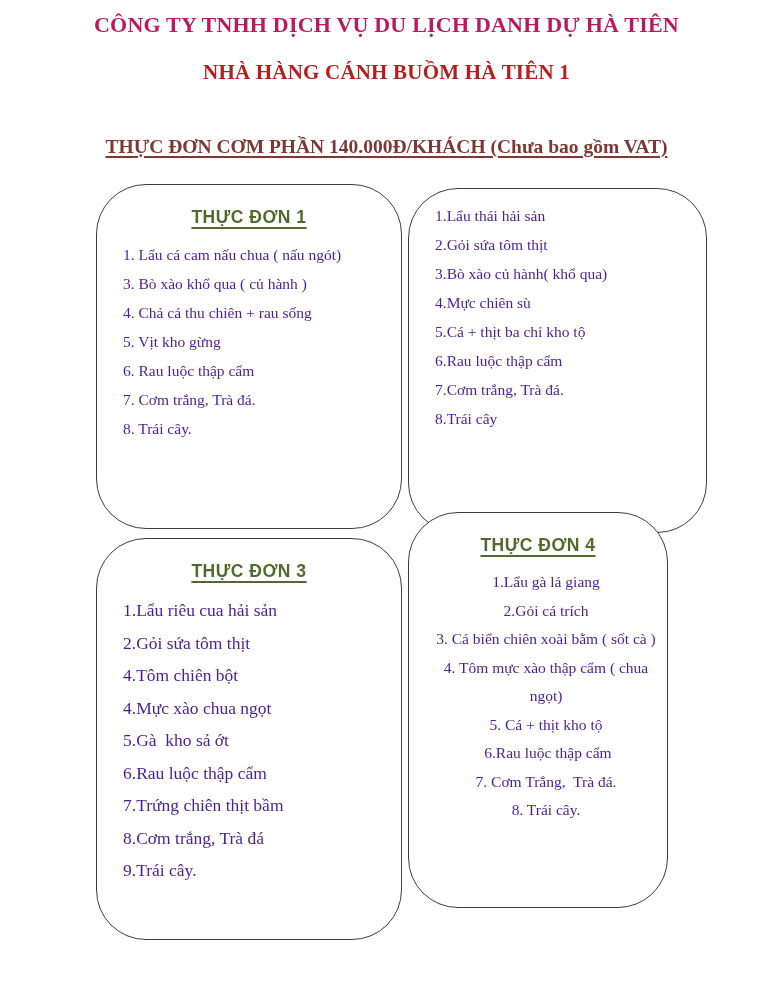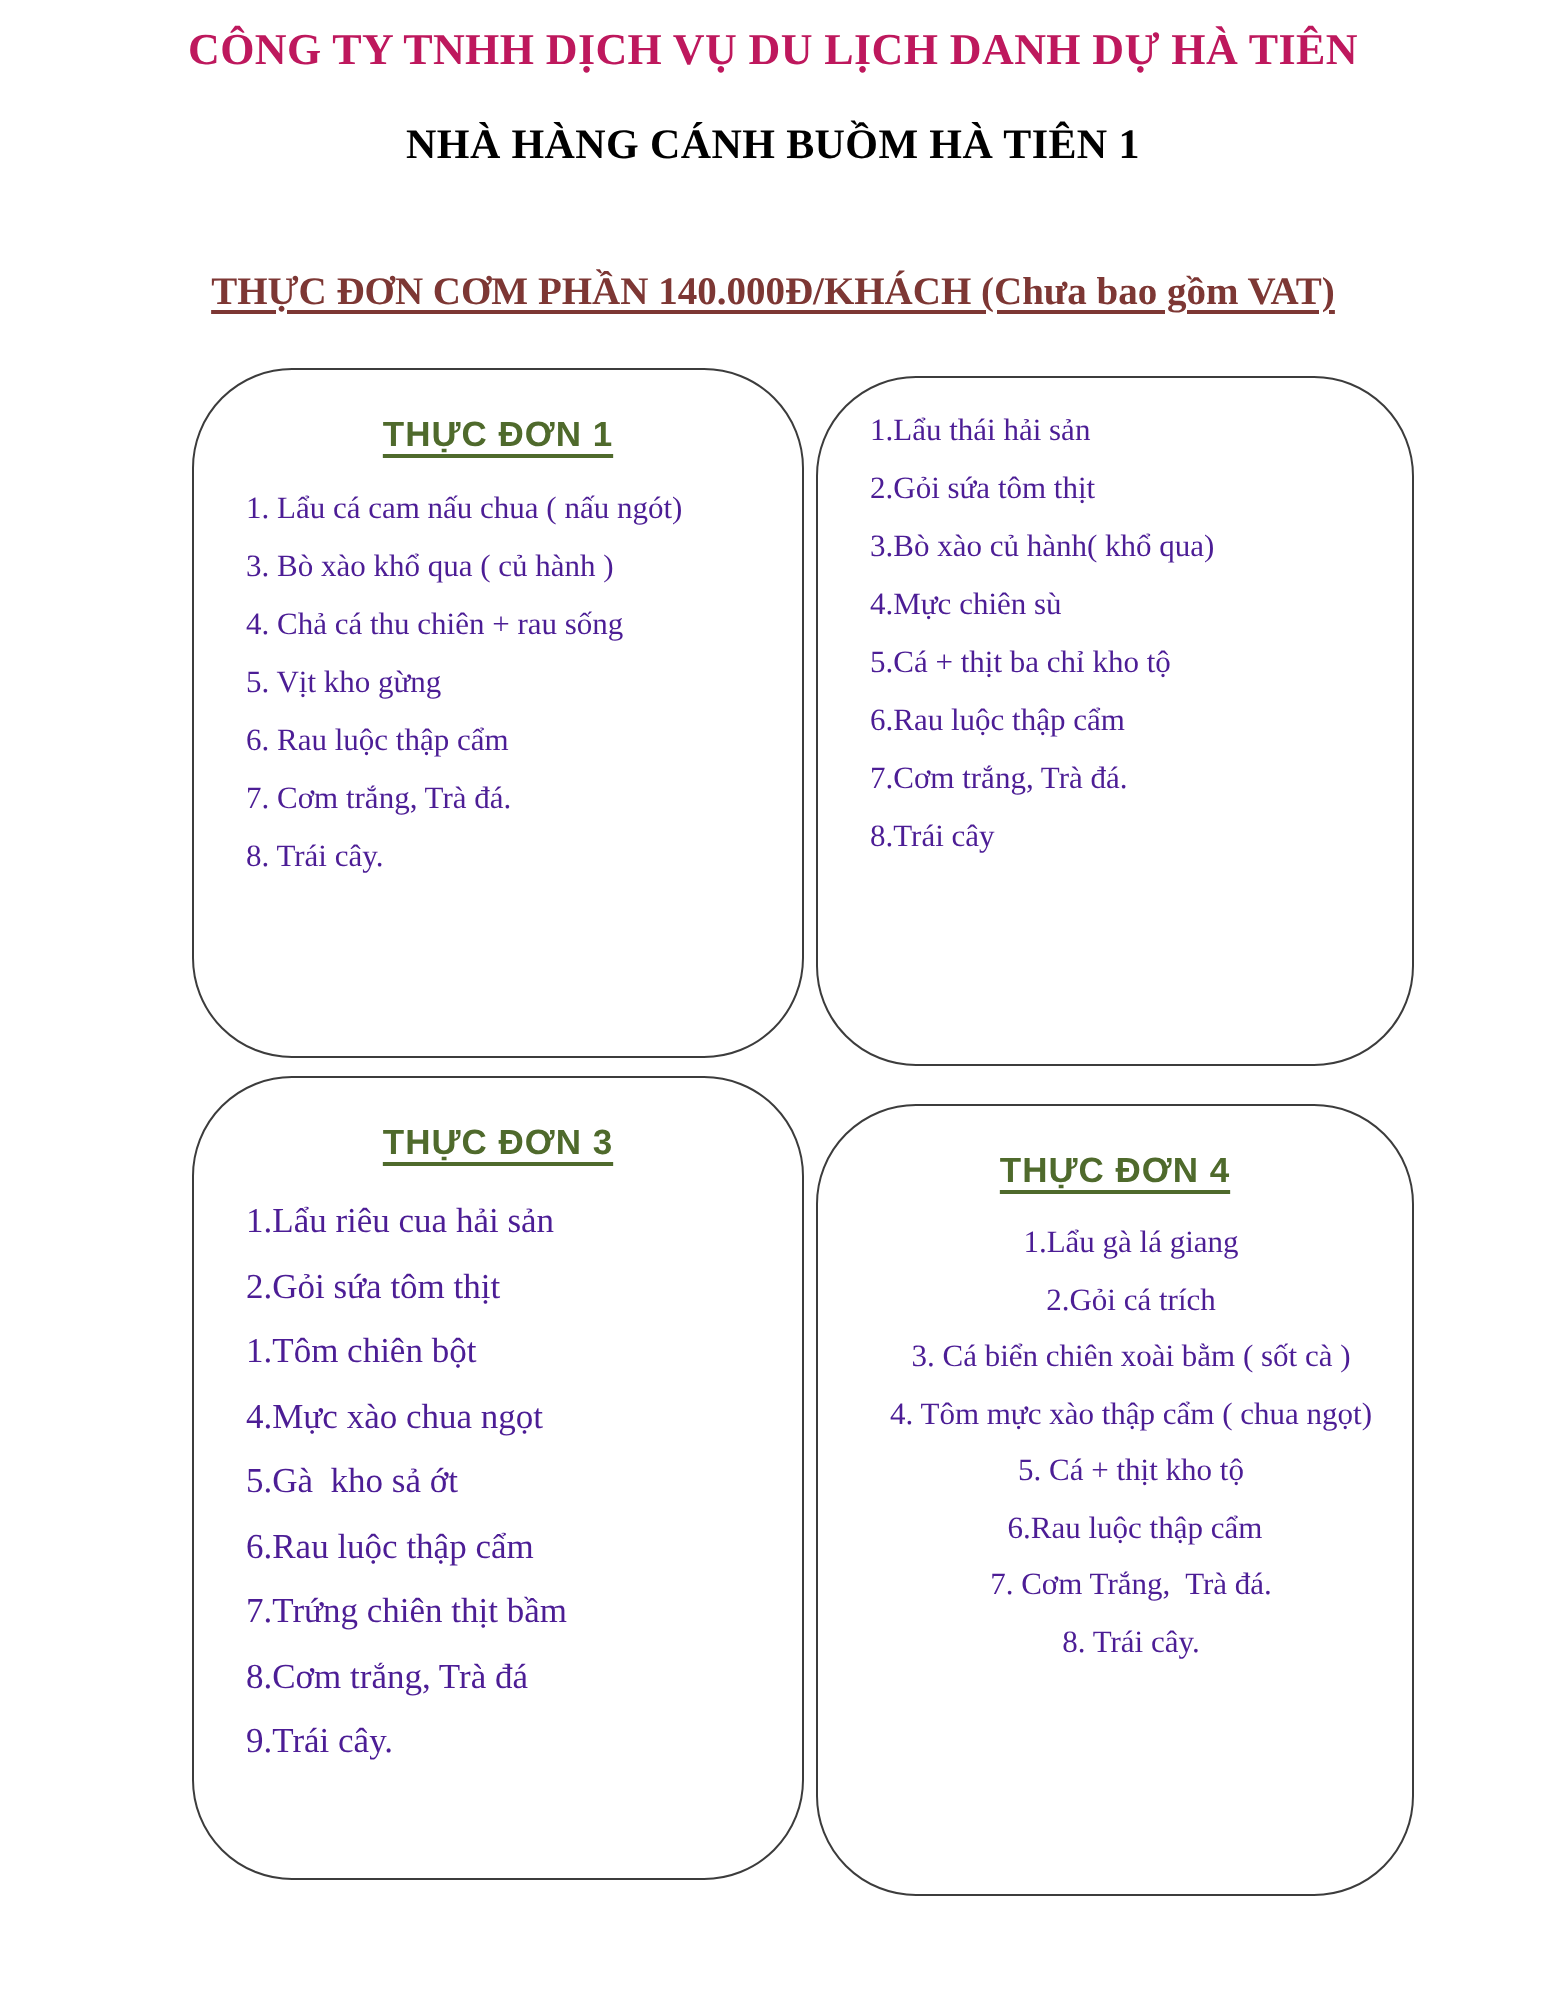--- a/index.html
+++ b/index.html
@@ -2,27 +2,27 @@
 <html><head>
 <meta charset="utf-8">
 <style>
   html,body{margin:0;padding:0;background:#ffffff;}
   .page{
     position:relative;width:773px;height:1000px;background:#ffffff;
     font-family:"Liberation Serif", serif;overflow:hidden;
   }
   .hline{position:absolute;left:0;width:773px;text-align:center;font-weight:bold;white-space:pre;}
   .company{top:12px;font-size:22px;color:#be185d;letter-spacing:.2px;}
-  .restaurant{top:60px;font-size:21px;color:#000000;letter-spacing:.2px;}
+  .restaurant{top:60px;font-size:21px;color:#b91c1c;letter-spacing:.2px;}
   .menu-title{top:136px;font-size:19.5px;color:#7d3734;text-decoration:underline;text-decoration-thickness:2px;text-underline-offset:3px;}
   .box{position:absolute;border:1.5px solid #3c3c3c;border-radius:50px;background:#ffffff;box-sizing:border-box;}
   .box-1{left:96px;top:184px;width:306px;height:345px;}
   .box-2{left:408px;top:188px;width:299px;height:345px;}
   .box-3{left:96px;top:538px;width:306px;height:402px;}
-  .box-4{left:408px;top:552px;width:299px;height:396px;}
+  .box-4{left:408px;top:512px;width:260px;height:396px;}
   .box-heading{
     margin-top:22px;text-align:center;
     font-family:"Liberation Sans", sans-serif;font-weight:bold;font-size:17.5px;
     color:#4f6a2c;text-decoration:underline;text-decoration-thickness:2px;text-underline-offset:4px;
     letter-spacing:.5px;
   }
   .items{padding:12px 10px 0 26px;color:#4c1d95;}
   .menu-item{white-space:pre-wrap;}
   .box-1 .menu-item,.box-2 .menu-item{font-size:15.5px;line-height:29px;}
   .box-3 .menu-item{font-size:17.5px;line-height:32.5px;}
@@ -61,21 +61,21 @@
         <div class="menu-item">7.Cơm trắng, Trà đá.</div>
         <div class="menu-item">8.Trái cây</div>
       </div>
   </div>
 
   <div class="box box-3">
     <div class="box-heading">THỰC ĐƠN 3</div>
     <div class="items">
         <div class="menu-item">1.Lẩu riêu cua hải sản</div>
         <div class="menu-item">2.Gỏi sứa tôm thịt</div>
-        <div class="menu-item">1.Tôm chiên bột</div>
+        <div class="menu-item">4.Tôm chiên bột</div>
         <div class="menu-item">4.Mực xào chua ngọt</div>
         <div class="menu-item">5.Gà  kho sả ớt</div>
         <div class="menu-item">6.Rau luộc thập cẩm</div>
         <div class="menu-item">7.Trứng chiên thịt bầm</div>
         <div class="menu-item">8.Cơm trắng, Trà đá</div>
         <div class="menu-item">9.Trái cây.</div>
       </div>
   </div>
 
   <div class="box box-4">

